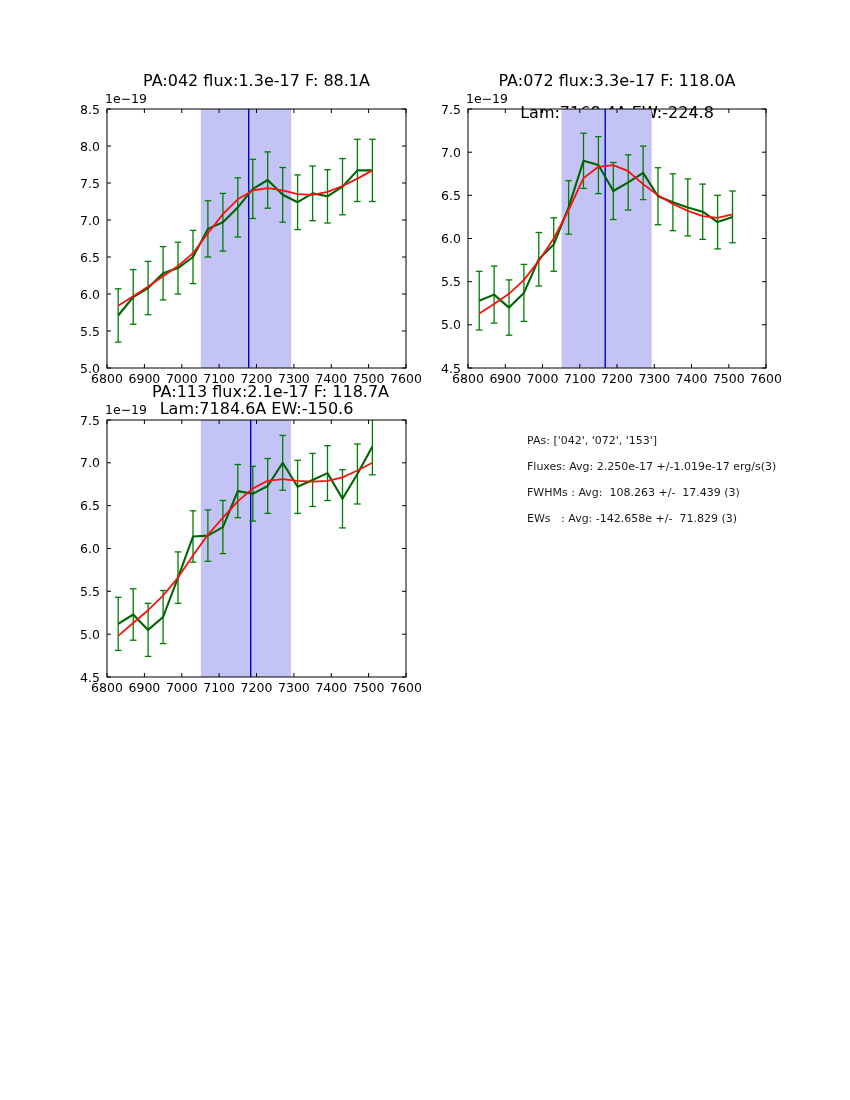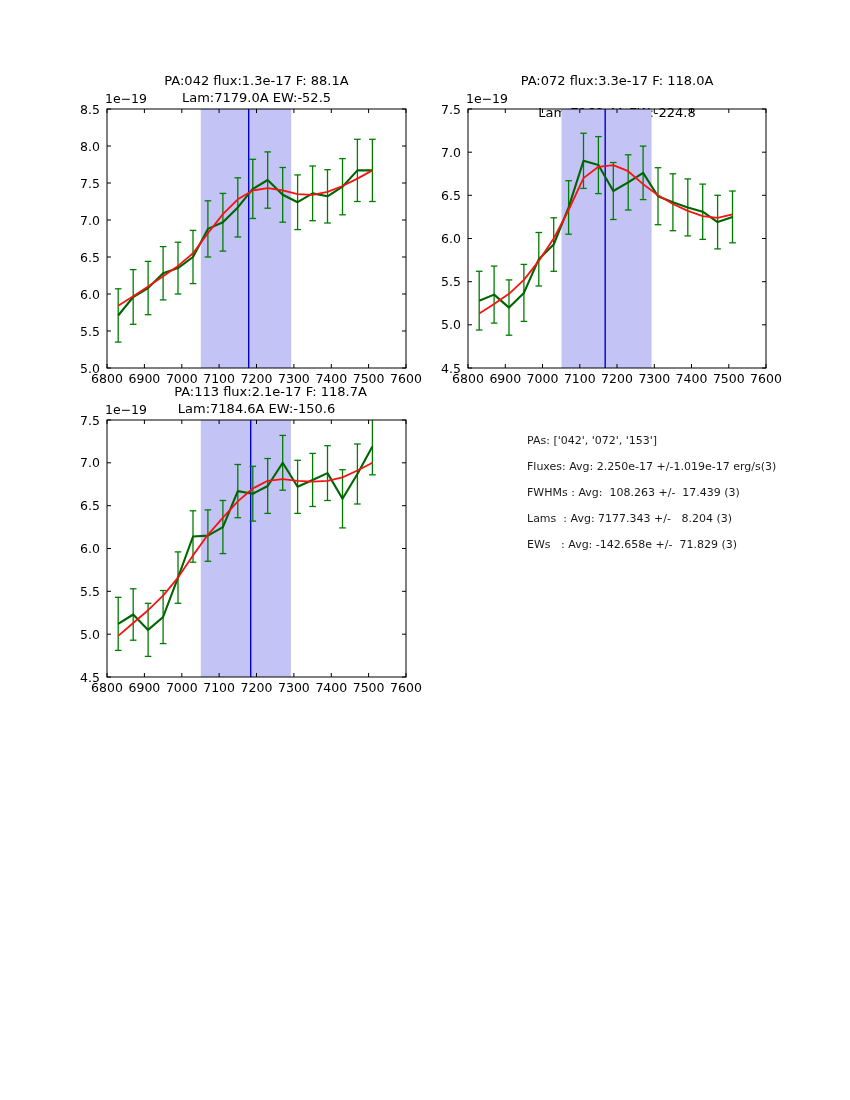--- a/index.html
+++ b/index.html
@@ -10,21 +10,21 @@
     background: #ffffff;
     font-family: "DejaVu Sans", sans-serif;
     color: #000;
     overflow: hidden;
   }
   .chart { position: absolute; }
   .chart svg { overflow: visible; display: block; }
   .ptitle {
     position: absolute;
     text-align: center;
-    font-size: 13px;
+    font-size: 16px;
     line-height: 16px;
     color: #000;
     white-space: nowrap;
   }
   .stats {
     position: absolute;
     font-size: 11px;
     color: #1a1a1a;
   }
   .stats .sline {
@@ -32,21 +32,20 @@
     height: 26px;
     line-height: 14px;
   }
 </style>
 </head>
 <body>
 
 <div id="stage">
 
   <div class="ptitle" style="left:107px; top:73px; width:299px;">PA:042 flux:1.3e-17 F: 88.1A</div>
-  <div class="ptitle" style="left:107px; top:90px; width:299px;">Lam:7179.0A EW:-52.5</div>
   <div class="chart" style="left:65px; top:65px; width:355px; height:325px;">
       <svg width="355" height="325">
         <defs>
           <clipPath id="clip0">
             <rect x="42" y="44" width="299" height="259"></rect>
           </clipPath>
         </defs>
         <rect x="135.8" y="44" width="90.4" height="259" fill="#c3c3f6"></rect>
         <g>
           <line x1="183.7" y1="44.0" x2="183.7" y2="303.0" stroke="#0000cc" stroke-width="1.4"></line>
@@ -416,17 +415,16 @@
           <text x="40" y="38" text-anchor="start">1e−19</text>
         </g>
         <rect x="42" y="44" width="299" height="257" fill="none" stroke="#000" stroke-width="1"></rect>
       </svg>
     </div>
 
   <div class="stats" style="left:527px; top:434px;">
     <div class="sline">PAs: ['042', '072', '153']</div>
     <div class="sline">Fluxes: Avg: 2.250e-17 +/-1.019e-17 erg/s(3)</div>
     <div class="sline">FWHMs : Avg:  108.263 +/-  17.439 (3)</div>
-    <div class="sline">Lams  : Avg: 7177.343 +/-   8.204 (3)</div>
     <div class="sline">EWs   : Avg: -142.658e +/-  71.829 (3)</div>
   </div>
 
 </div>
 
 </body></html>

